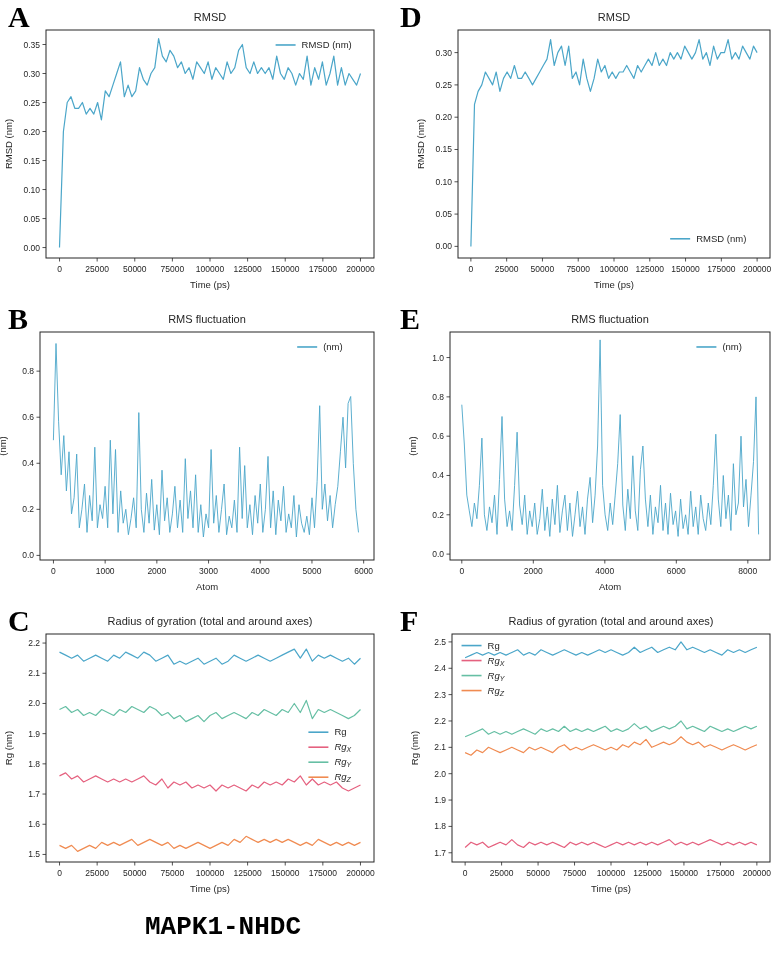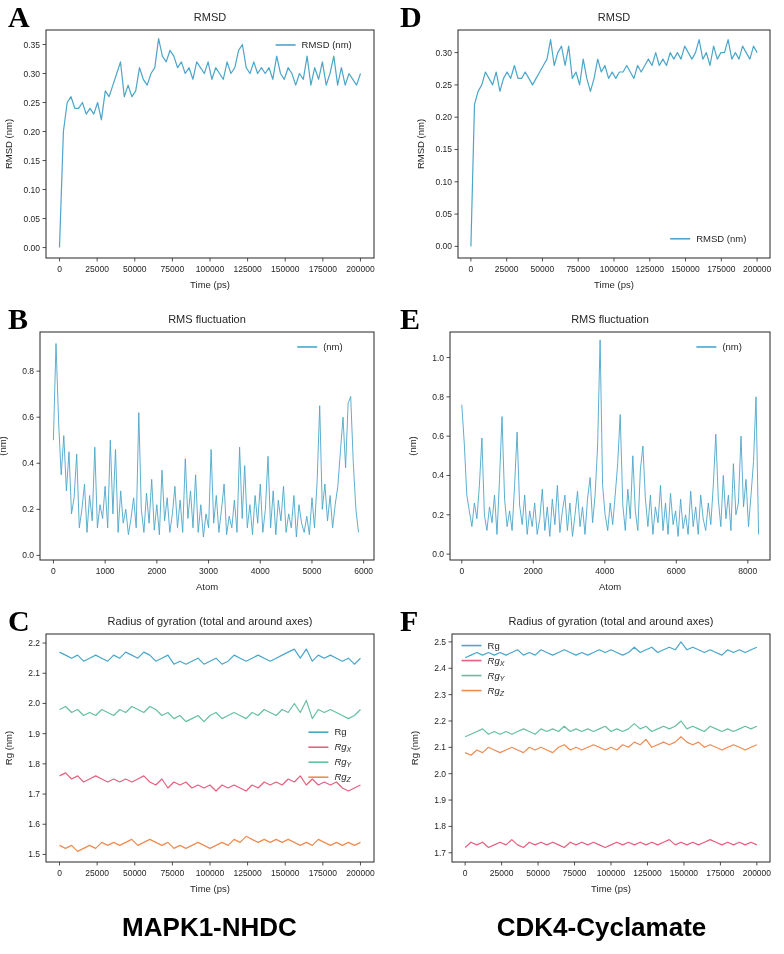--- a/index.html
+++ b/index.html
@@ -2,21 +2,21 @@
 <html><head>
 <meta charset="utf-8">
 <style>
   html,body{margin:0;padding:0;background:#ffffff;}
   .figure{position:relative;width:784px;height:954px;background:#fff;font-family:"Liberation Sans",sans-serif;}
   .grid{position:absolute;top:0;left:0;width:784px;height:906px;display:grid;grid-template-columns:392px 392px;grid-template-rows:302px 302px 302px;}
   .panel{position:relative;width:392px;height:302px;}
   .panel-letter{position:absolute;top:0px;left:8px;font-family:"Liberation Serif",serif;font-weight:700;font-size:30px;color:#000;line-height:1.1;z-index:2;}
   .chart-svg{position:absolute;top:0;left:0;}
   .captions{position:absolute;top:906px;left:0;width:784px;height:48px;display:flex;}
-  .caption{width:392px;text-align:center;font-family:Liberation Sans, sans-serif;font-weight:700;font-size:26px;color:#000;padding-top:6px;box-sizing:border-box;margin-left:27px;}
+  .caption{width:392px;text-align:center;font-family:Liberation Mono, monospace;font-weight:700;font-size:26px;color:#000;padding-top:6px;box-sizing:border-box;margin-left:27px;}
 </style>
 </head>
 <body>
 
 <div class="figure">
   <div class="grid">
     <div class="panel">
       <div class="panel-letter">A</div>
       <svg class="chart-svg" width="392" height="302">
           <text x="210" y="21" text-anchor="middle" font-size="11" fill="#262626" font-family="&quot;Liberation Sans&quot;,sans-serif">RMSD</text>
@@ -284,15 +284,14 @@
           <text x="95.53999999999999" y="59.760000000000005" font-size="9.5" fill="#262626" font-style="italic" font-family="&quot;Liberation Sans&quot;,sans-serif">Rg<tspan dy="2" font-size="7">X</tspan></text>
           <line x1="69.53999999999999" y1="71.56" x2="89.53999999999999" y2="71.56" stroke="#66BFA4" stroke-width="1.6"></line>
           <text x="95.53999999999999" y="74.76" font-size="9.5" fill="#262626" font-style="italic" font-family="&quot;Liberation Sans&quot;,sans-serif">Rg<tspan dy="2" font-size="7">Y</tspan></text>
           <line x1="69.53999999999999" y1="86.56" x2="89.53999999999999" y2="86.56" stroke="#F08B51" stroke-width="1.6"></line>
           <text x="95.53999999999999" y="89.76" font-size="9.5" fill="#262626" font-style="italic" font-family="&quot;Liberation Sans&quot;,sans-serif">Rg<tspan dy="2" font-size="7">Z</tspan></text>
         </svg>
     </div>
   </div>
   <div class="captions">
     <div class="caption">MAPK1-NHDC</div>
-    <div class="caption">CDK4-Cyclamate</div>
   </div>
 </div>
 
 </body></html>

